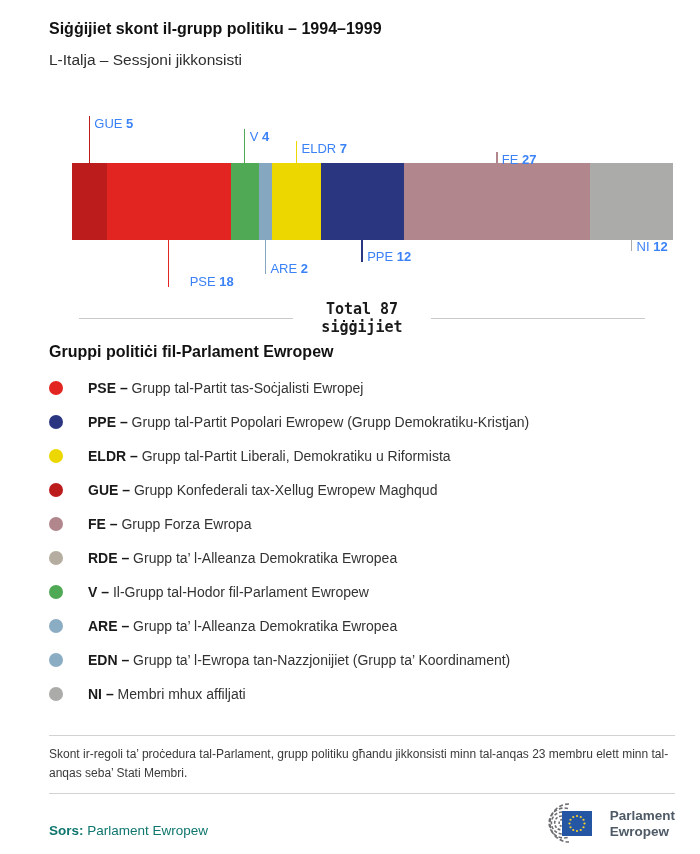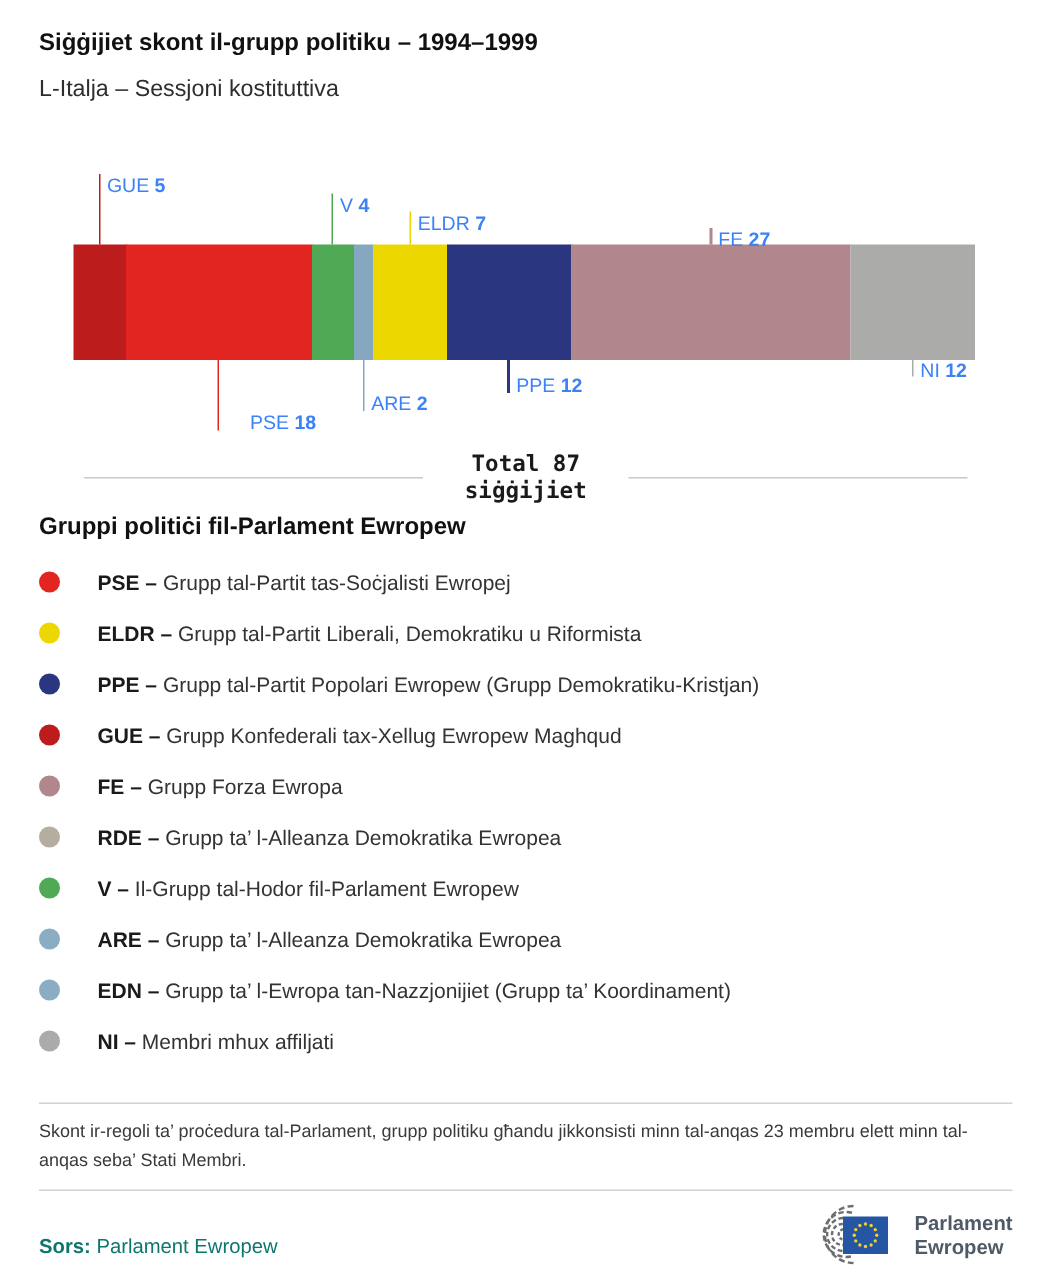--- a/index.html
+++ b/index.html
@@ -2,21 +2,21 @@
 <html><head>
 <meta charset="utf-8">
 <style>
   html,body{margin:0;padding:0;}
   body{
     width:700px;height:854px;background:#ffffff;overflow:hidden;
     font-family:"Liberation Sans", sans-serif;color:#1a1a1a;
     -webkit-font-smoothing:antialiased;
   }
   .page{position:relative;width:700px;height:854px;}
-  .content{padding:20px 25px 0 26px;}
+  .content{padding:20px 25px 0 26px;margin-left:23px;}
 
   
   .title{font-size:16px;font-weight:bold;line-height:18px;color:#111;}
   .subtitle{font-size:15.5px;font-weight:400;line-height:18px;color:#2e2e2e;margin-top:13px;}
 
   
   .chart-wrap{position:relative;height:200px;margin-top:31px;}
   .bar-segment{position:absolute;top:63px;height:77px;}
   .callout-line{position:absolute;width:1.5px;}
   .callout-label{position:absolute;font-size:13px;line-height:13px;white-space:nowrap;color:#3b82f6;}
@@ -48,21 +48,21 @@
   .ep-logo{display:flex;align-items:center;justify-content:space-between;}
   .ep-logo-text{font-size:13.5px;font-weight:bold;line-height:16px;color:#4e5a66;margin-left:8px;}
 </style>
 </head>
 <body>
 
 <div class="page">
   <div class="content">
 
     <div class="title">Siġġijiet skont il-grupp politiku – 1994–1999</div>
-    <div class="subtitle">L-Italja – Sessjoni kostituttiva</div>
+    <div class="subtitle">L-Italja – Sessjoni jikkonsisti</div>
 
     <div class="chart-wrap">
         <div class="bar-segment" style="left: 23px; width: 34.5402px; background: rgb(189, 28, 28); border-right: 1.5px solid rgb(255, 255, 255);"></div>
         <div class="callout-line" style="left: 39.5201px; height: 47px; background: rgb(189, 28, 28); top: 16px;"></div>
         <div class="callout-label" style="left: 45.2701px; top: 17px;"><span>GUE </span><b>5</b></div>
         <div class="bar-segment" style="left: 57.5402px; width: 124.345px; background: rgb(227, 37, 33); border-right: 1.5px solid rgb(255, 255, 255);"></div>
         <div class="callout-line" style="left: 118.963px; height: 47px; background: rgb(227, 37, 33); top: 140px;"></div>
         <div class="callout-label" style="left: 124.713px; top: 175px; padding-left: 16px;"><span>PSE </span><b>18</b></div>
         <div class="bar-segment" style="left: 181.885px; width: 27.6322px; background: rgb(79, 169, 85); border-right: 1.5px solid rgb(255, 255, 255);"></div>
         <div class="callout-line" style="left: 194.951px; height: 34px; background: rgb(79, 169, 85); top: 29px;"></div>
@@ -93,26 +93,26 @@
       <div class="total-rule"></div>
     </div>
 
     <div class="legend-heading">Gruppi politiċi fil-Parlament Ewropew</div>
     <div class="legend-list">
         <div class="legend-item">
           <span class="legend-dot" style="background: rgb(227, 37, 33);"></span>
           <span class="legend-text"><b>PSE –</b><span> Grupp tal-Partit tas-Soċjalisti Ewropej</span></span>
         </div>
         <div class="legend-item">
+          <span class="legend-dot" style="background: rgb(42, 55, 128);"></span>
+          <span class="legend-text"><b>PPE –</b><span> Grupp tal-Partit Popolari Ewropew (Grupp Demokratiku-Kristjan)</span></span>
+        </div>
+        <div class="legend-item">
           <span class="legend-dot" style="background: rgb(236, 216, 0);"></span>
           <span class="legend-text"><b>ELDR –</b><span> Grupp tal-Partit Liberali, Demokratiku u Riformista</span></span>
-        </div>
-        <div class="legend-item">
-          <span class="legend-dot" style="background: rgb(42, 55, 128);"></span>
-          <span class="legend-text"><b>PPE –</b><span> Grupp tal-Partit Popolari Ewropew (Grupp Demokratiku-Kristjan)</span></span>
         </div>
         <div class="legend-item">
           <span class="legend-dot" style="background: rgb(189, 28, 28);"></span>
           <span class="legend-text"><b>GUE –</b><span> Grupp Konfederali tax-Xellug Ewropew Maghqud</span></span>
         </div>
         <div class="legend-item">
           <span class="legend-dot" style="background: rgb(177, 134, 140);"></span>
           <span class="legend-text"><b>FE –</b><span> Grupp Forza Ewropa</span></span>
         </div>
         <div class="legend-item">

